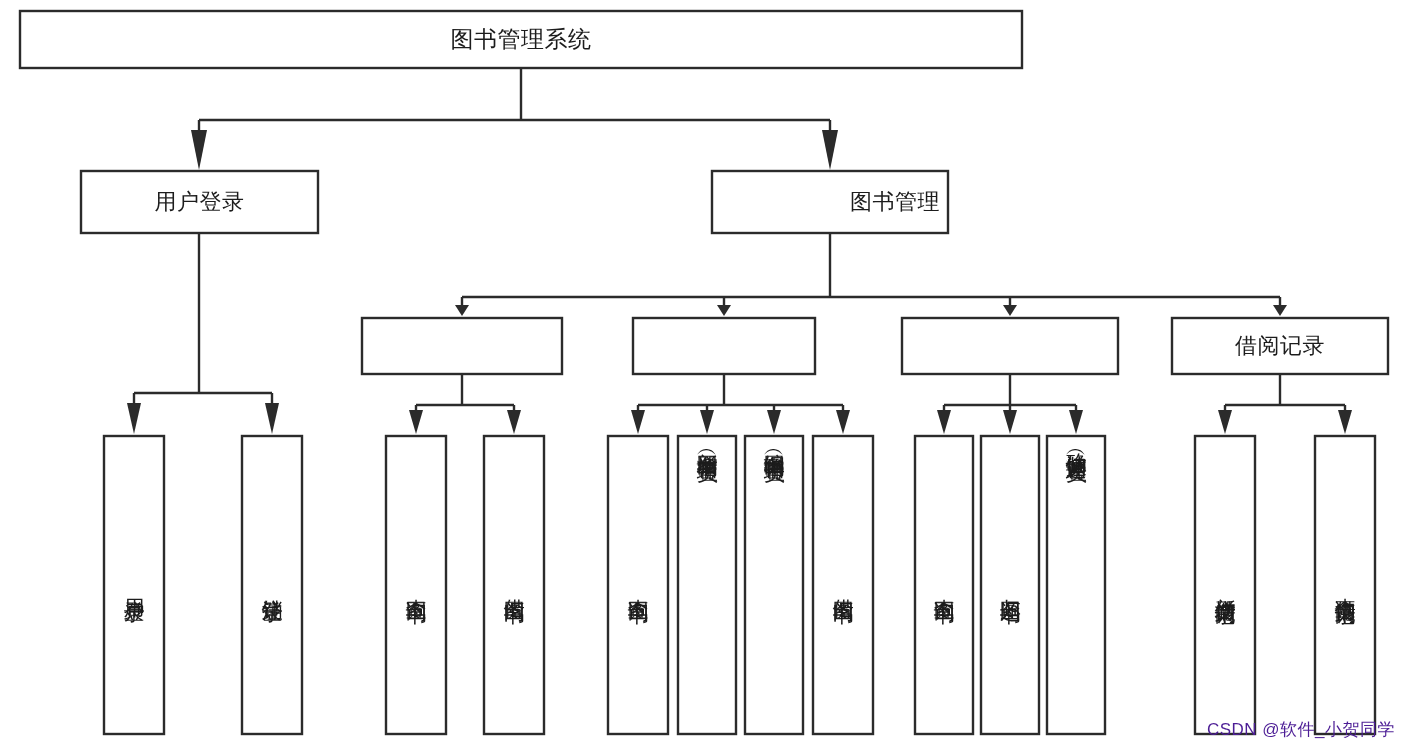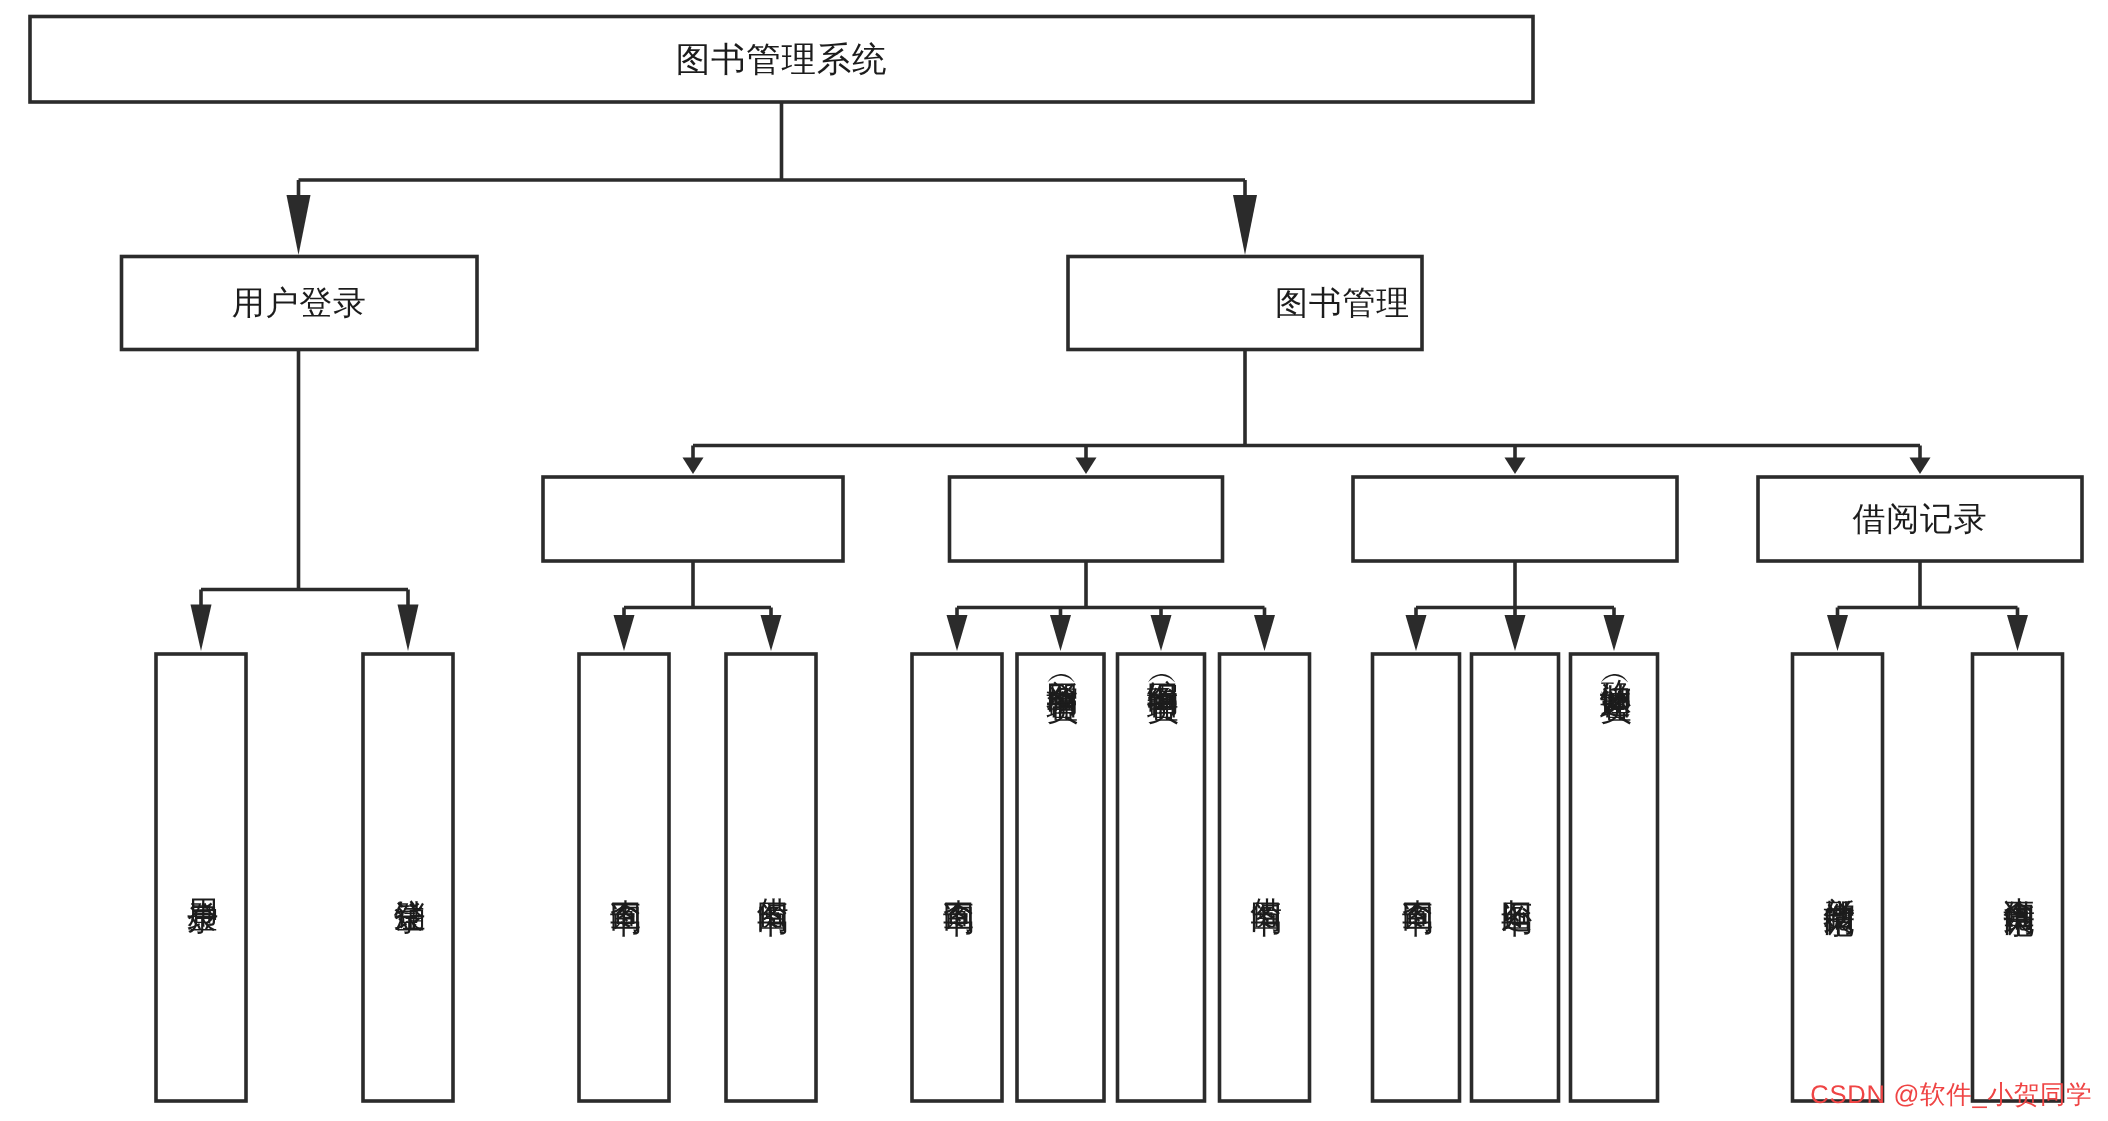--- a/index.html
+++ b/index.html
@@ -75,21 +75,21 @@
   }
   .title-text {
     font-size: 23px;
   }
   .watermark {
     position: absolute;
     right: 10px;
     bottom: 6px;
     font-family: "Liberation Sans", "DejaVu Sans", sans-serif;
     font-size: 17px;
-    color: #ef4444;
+    color: #4c1d95;
     letter-spacing: 0.5px;
     white-space: nowrap;
   }
 </style>
 </head>
 <body>
 
 <div id="diagram-root">
 
   <svg class="diagram-canvas" viewBox="0 0 1405 747" xmlns="http://www.w3.org/2000/svg">

